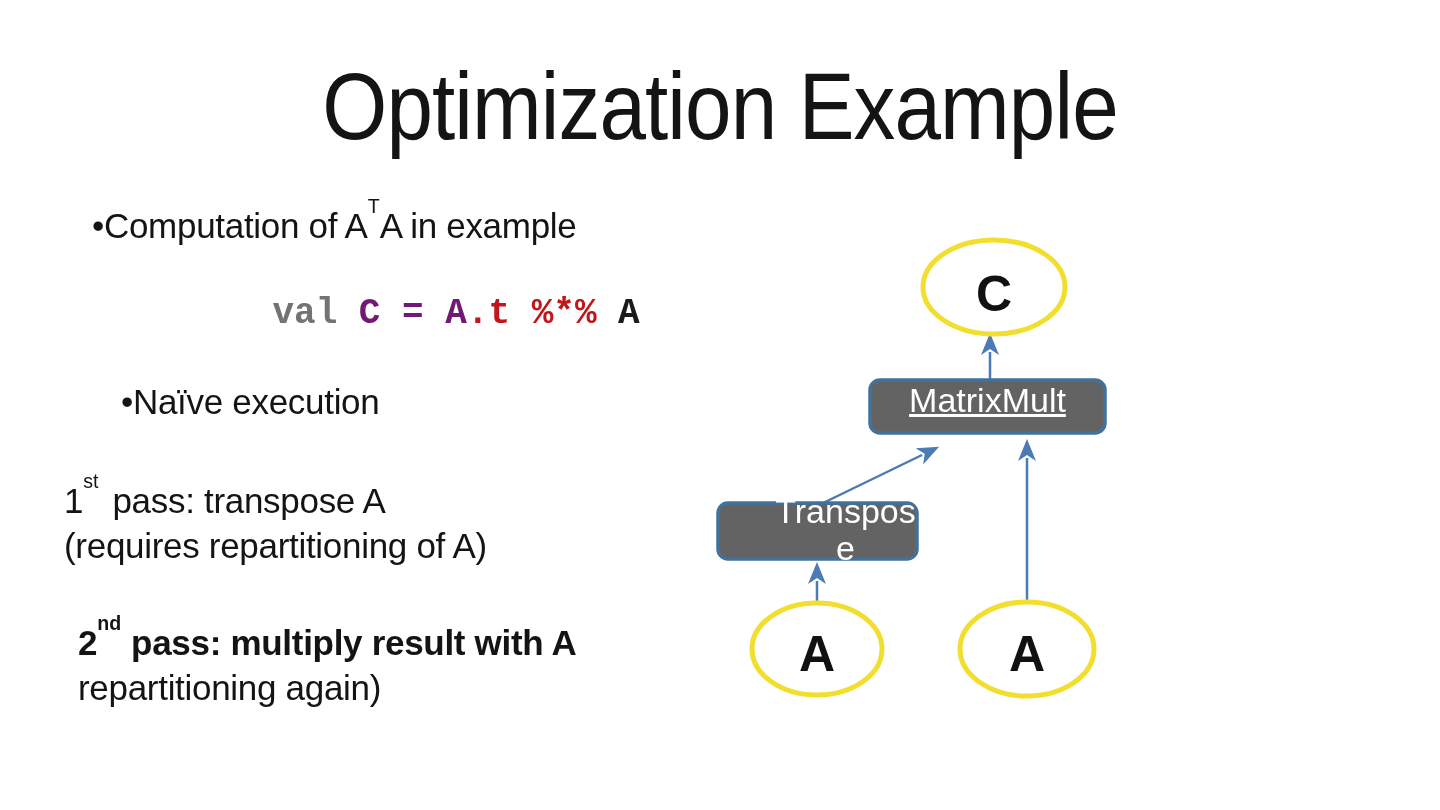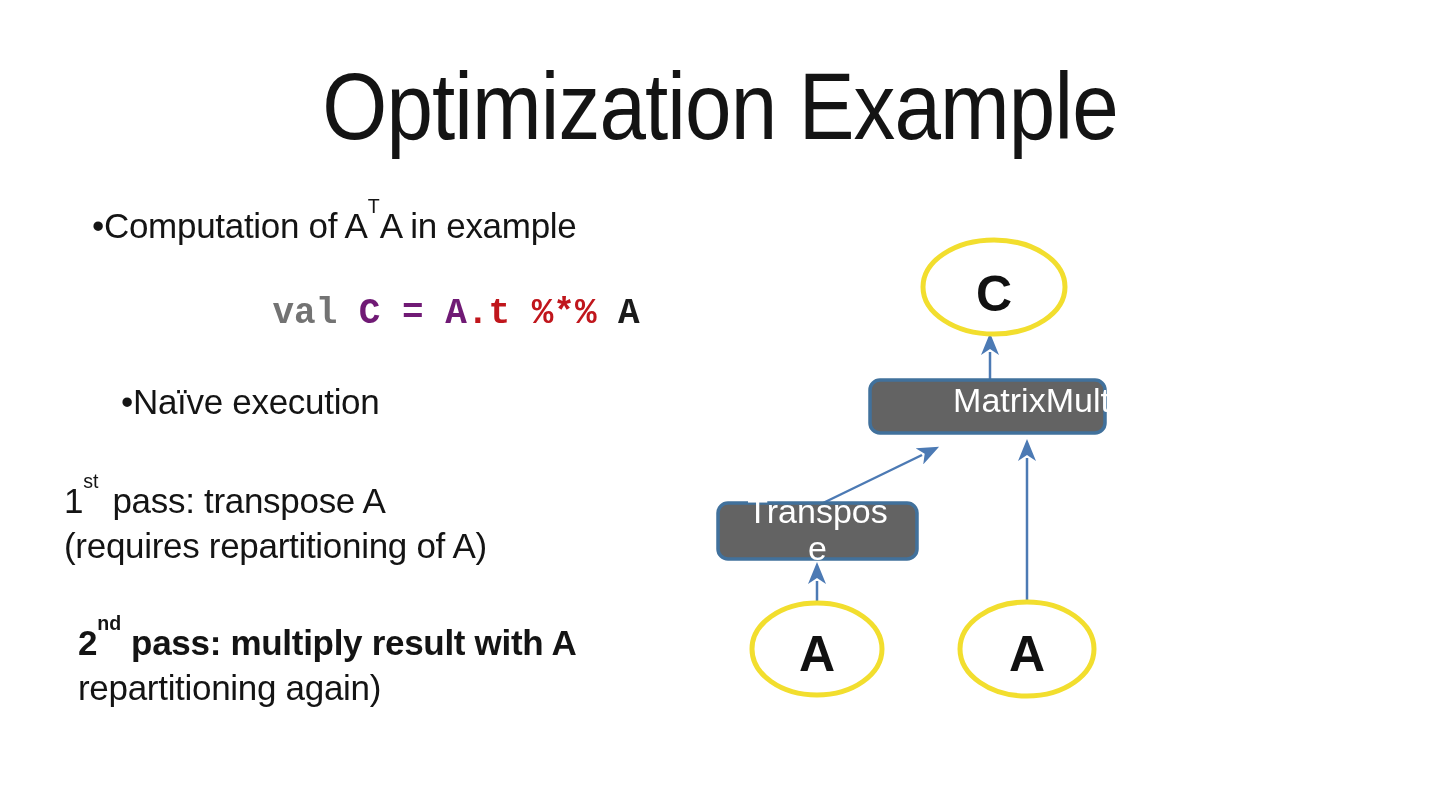--- a/index.html
+++ b/index.html
@@ -41,22 +41,22 @@
   }
   sup.ord.wide{margin-right:14px;}
   sup.ord.narrow{margin-right:10px;}
   
   .diagram-svg{position:absolute;left:640px;top:200px;}
   .node-label{
     position:absolute;color:#ffffff;
     font-size:34px;line-height:37px;text-align:center;
     white-space:nowrap;
   }
-  .lbl-matrixmult{left:914px;top:380px;width:235px;height:40px;
-    display:flex;align-items:center;justify-content:center;}
+  .lbl-matrixmult{left:870px;top:380px;width:235px;height:40px;
+    display:flex;align-items:center;justify-content:center;text-decoration:underline;}
   .lbl-transpose{left:718px;top:492px;width:199px;height:76px;
     display:flex;flex-direction:column;align-items:center;justify-content:center;}
   .ellipse-letter{
     position:absolute;width:100px;height:56px;
     display:flex;align-items:center;justify-content:center;
     font-size:50px;font-weight:700;color:#111;
   }
   .lbl-c{left:944px;top:266px;}
   .lbl-a-left{left:767px;top:626px;}
   .lbl-a-right{left:977px;top:626px;}
@@ -106,21 +106,21 @@
     <rect x="870" y="380" width="235" height="53" rx="10" stroke-width="3.5" fill="#636363" style="stroke: rgb(65, 113, 156);"></rect>
     <rect x="718" y="503" width="199" height="56" rx="10" stroke-width="3.5" fill="#636363" style="stroke: rgb(65, 113, 156);"></rect>
     <ellipse cx="817" cy="649" rx="65" ry="46" fill="#ffffff" stroke-width="5" style="stroke: rgb(242, 222, 46);"></ellipse>
     <ellipse cx="1027" cy="649" rx="67" ry="47" fill="#ffffff" stroke-width="5" style="stroke: rgb(242, 222, 46);"></ellipse>
   </svg>
 
   <div class="ellipse-letter lbl-c">C</div>
 
   <div class="node-label lbl-matrixmult" style="color: rgb(255, 255, 255);">MatrixMult</div>
 
-  <div class="node-label lbl-transpose" style="color: rgb(255, 255, 255);">
+  <div class="node-label lbl-transpose" style="color: rgb(255, 255, 255); padding-left: 28px;">
     <span>Transpos</span>
     <span>e</span>
   </div>
 
   <div class="ellipse-letter lbl-a-left">A</div>
   <div class="ellipse-letter lbl-a-right">A</div>
 
 </div>
 
 </body></html>

